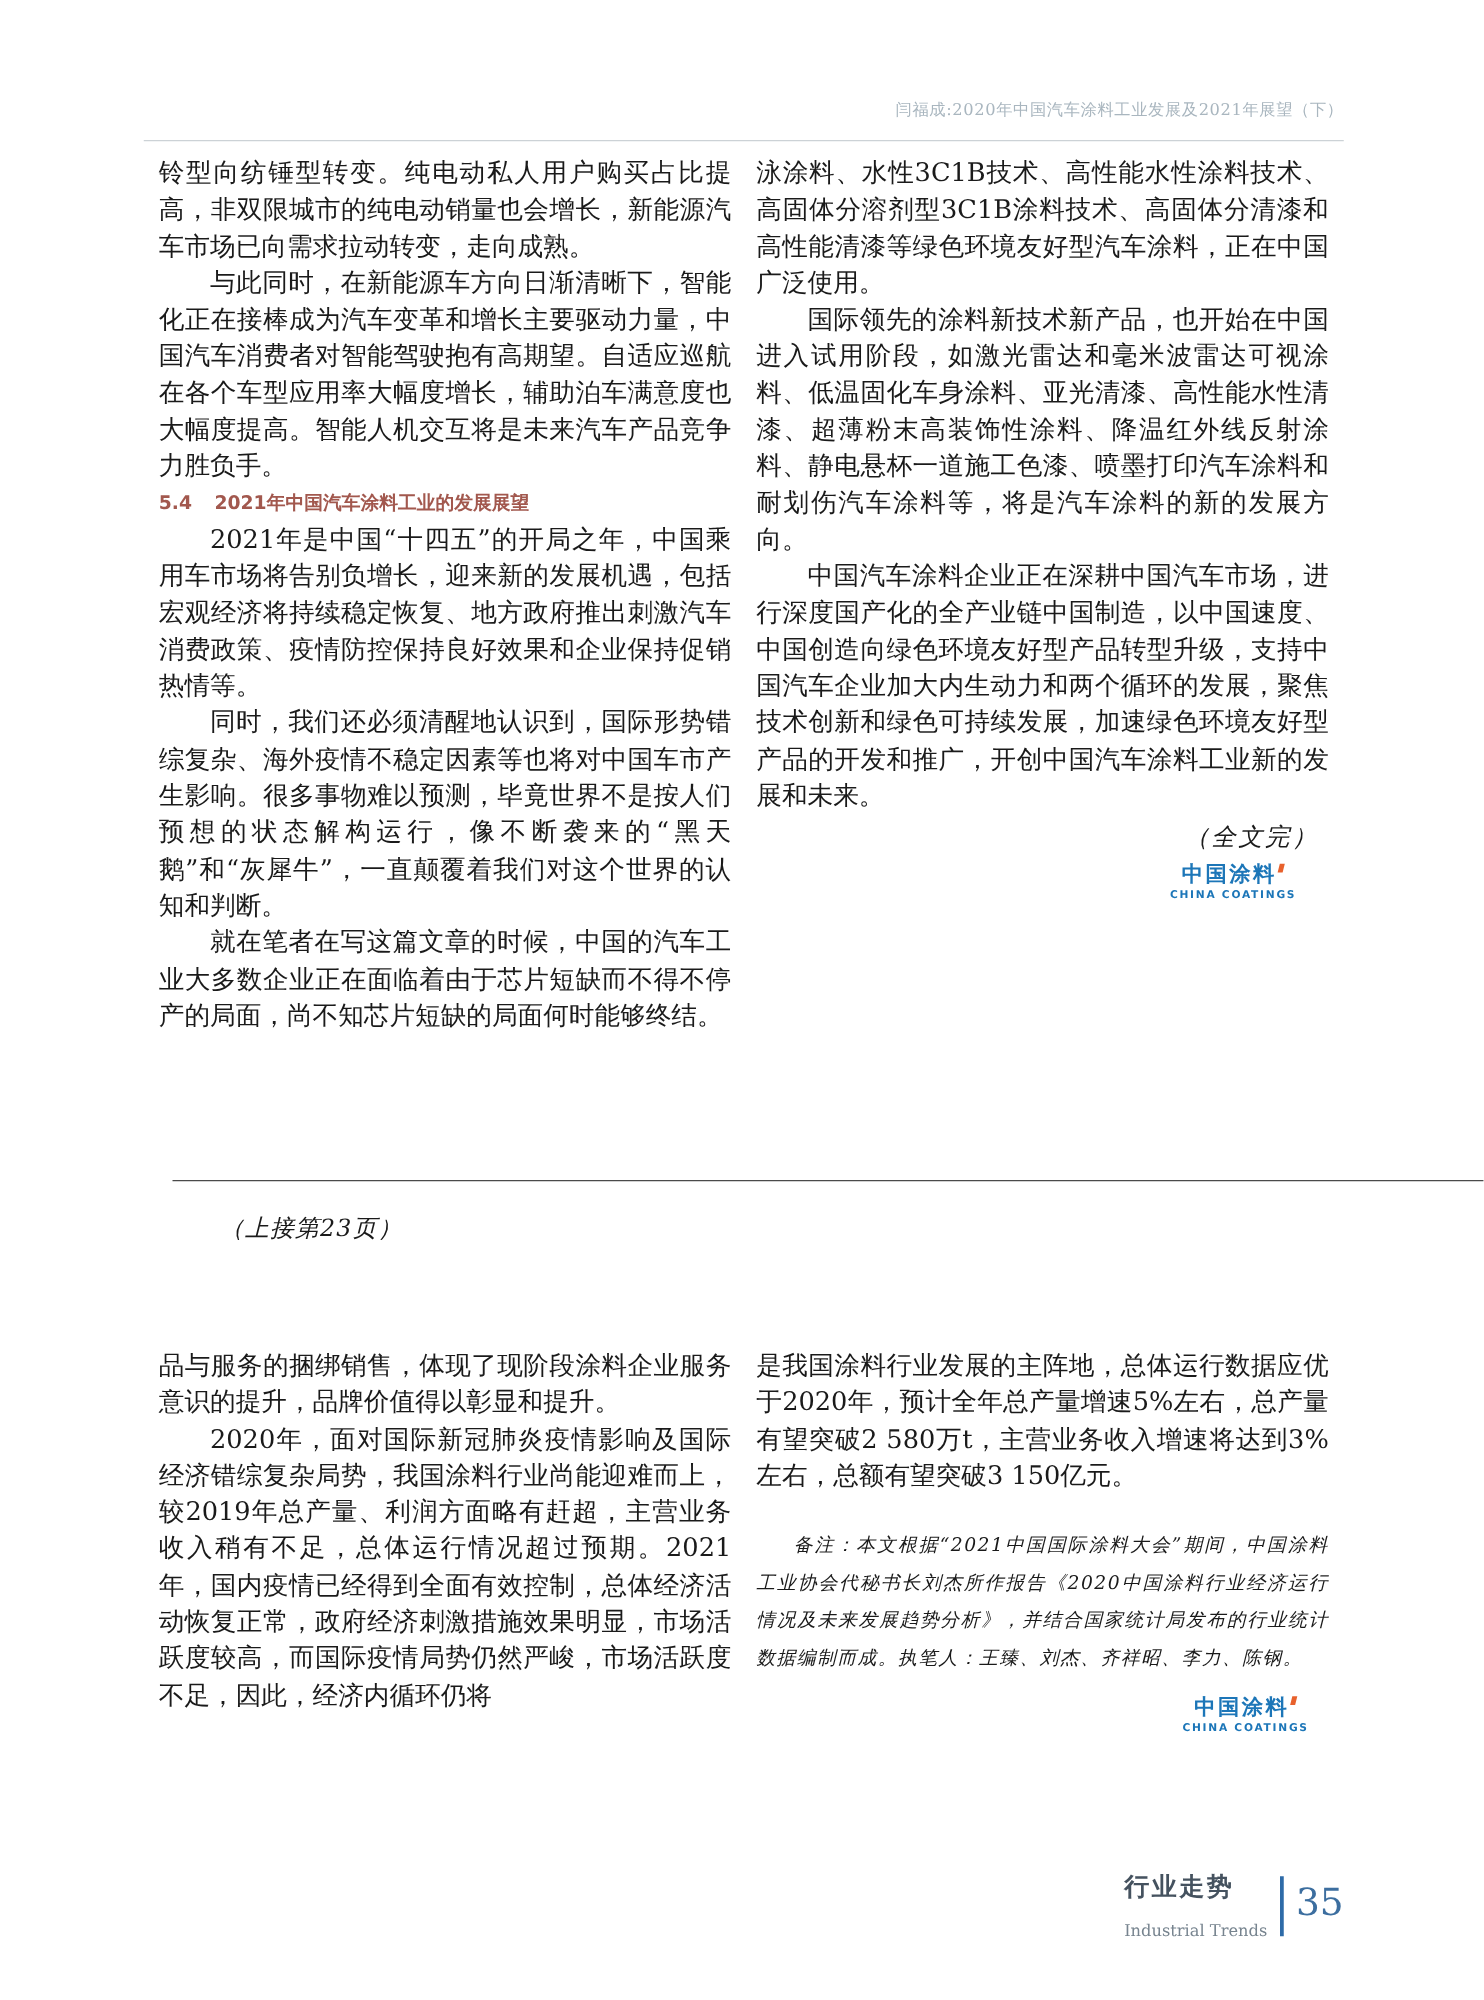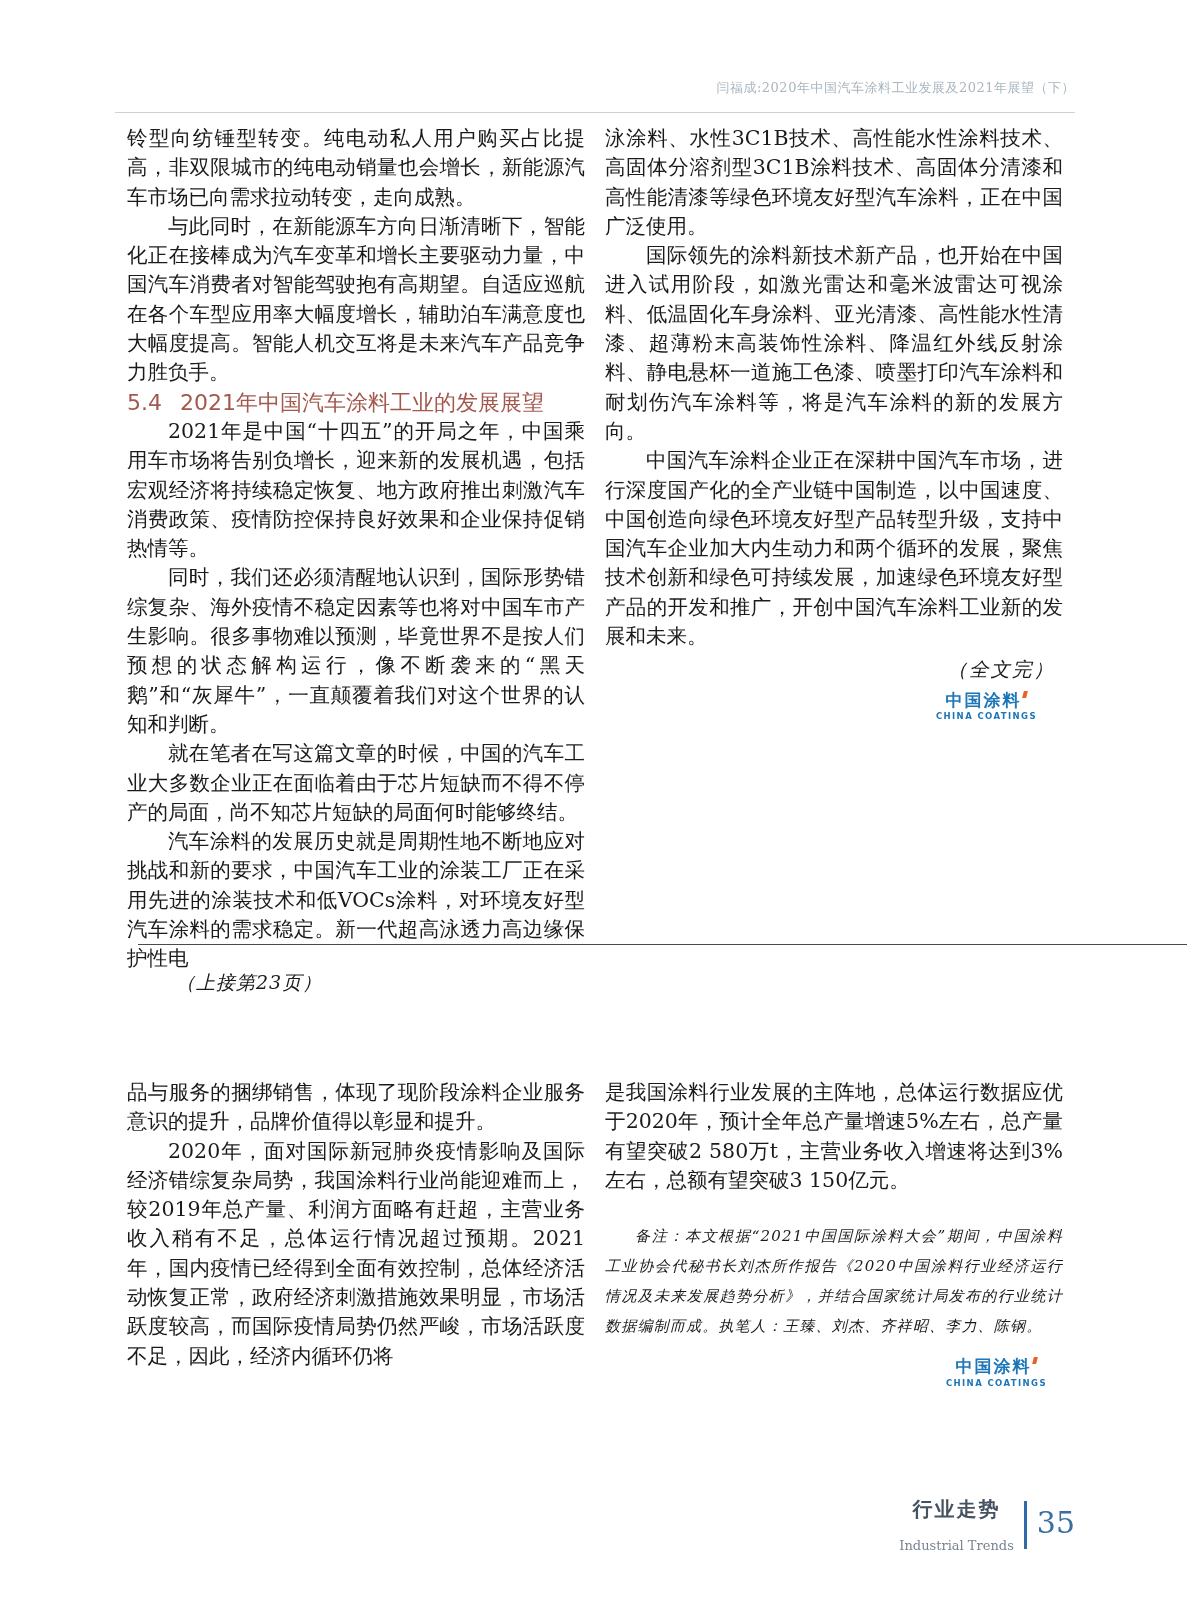--- a/index.html
+++ b/index.html
@@ -22,21 +22,21 @@
   .cols { position:absolute; left:127px; width:936px; display:flex; gap:20px; }
   .col  { width:458px; }
   .top-cols { top:124px; }
   .bottom-cols { top:1078px; }
 
   p.body { margin:0; font-size:20.5px; line-height:29.3px; text-align:justify; }
   p.indent { text-indent:2em; }
 
   .h54 {
     margin:0; font-family:"DejaVu Sans","Liberation Sans",sans-serif;
-    font-weight:normal; font-size:22px; line-height:29.3px;
+    font-weight:bold; font-size:15px; line-height:29.3px;
     color:var(--heading-accent,#a2584e);
   }
   .h54 .num { margin-right:18px; }
 
   .h5 {
     margin:21px 0 14px 0; font-family:"DejaVu Sans","Liberation Sans",sans-serif;
     font-weight:bold; font-size:27px; line-height:34px;
     color:var(--heading-accent,#a2584e);
   }
   .h5 .num { margin-right:27px; }
@@ -67,21 +67,21 @@
                font-style:italic; font-size:19px; letter-spacing:1px;margin-left:36px; }
 
   .note {
     margin:27px 0 0; font-style:italic; font-size:15px; line-height:29.8px;
     text-align:justify; text-indent:2em; letter-spacing:1.2px;
   }
 
   
   .footer { position:absolute; top:1496px; right:112px;
             display:flex; align-items:center; gap:10px; }
-  .footer-labels { display:flex; flex-direction:column; align-items:center;gap:13px; }
+  .footer-labels { display:flex; flex-direction:column; align-items:flex-start;gap:13px; }
   .footer-cn { font-family:"DejaVu Sans","Liberation Sans",sans-serif; font-weight:bold;
                font-size:20px; letter-spacing:2px; color:var(--footer-label,#45525f); }
   .footer-en { font-size:13px; color:var(--footer-en,#77848f); margin-top:2px; }
   .footer-bar { width:3px; height:48px; background:var(--footer-bar,#2e6ba8); }
   .footer-page { font-size:30px; color:var(--footer-page,#3c6e9f); padding-bottom:4px; }
 </style>
 </head>
 <body>
 
 <div class="page">
@@ -90,21 +90,20 @@
   <div class="running-rule"></div>
 
   <div class="cols top-cols">
     <div class="col">
       <p class="body">铃型向纺锤型转变。纯电动私人用户购买占比提高，非双限城市的纯电动销量也会增长，新能源汽车市场已向需求拉动转变，走向成熟。</p>
       <p class="body indent">与此同时，在新能源车方向日渐清晰下，智能化正在接棒成为汽车变革和增长主要驱动力量，中国汽车消费者对智能驾驶抱有高期望。自适应巡航在各个车型应用率大幅度增长，辅助泊车满意度也大幅度提高。智能人机交互将是未来汽车产品竞争力胜负手。</p>
       <h3 class="h54"><span class="num">5.4</span><span>2021年中国汽车涂料工业的发展展望</span></h3>
       <p class="body indent">2021年是中国“十四五”的开局之年，中国乘用车市场将告别负增长，迎来新的发展机遇，包括宏观经济将持续稳定恢复、地方政府推出刺激汽车消费政策、疫情防控保持良好效果和企业保持促销热情等。</p>
       <p class="body indent">同时，我们还必须清醒地认识到，国际形势错综复杂、海外疫情不稳定因素等也将对中国车市产生影响。很多事物难以预测，毕竟世界不是按人们预想的状态解构运行，像不断袭来的“黑天鹅”和“灰犀牛”，一直颠覆着我们对这个世界的认知和判断。</p>
       <p class="body indent">就在笔者在写这篇文章的时候，中国的汽车工业大多数企业正在面临着由于芯片短缺而不得不停产的局面，尚不知芯片短缺的局面何时能够终结。</p>
-      <p class="body indent">汽车涂料的发展历史就是周期性地不断地应对挑战和新的要求，中国汽车工业的涂装工厂正在采用先进的涂装技术和低VOCs涂料，对环境友好型汽车涂料的需求稳定。新一代超高泳透力高边缘保护性电</p>
     </div>
     <div class="col">
       <p class="body">泳涂料、水性3C1B技术、高性能水性涂料技术、高固体分溶剂型3C1B涂料技术、高固体分清漆和高性能清漆等绿色环境友好型汽车涂料，正在中国广泛使用。</p>
       <p class="body indent">国际领先的涂料新技术新产品，也开始在中国进入试用阶段，如激光雷达和毫米波雷达可视涂料、低温固化车身涂料、亚光清漆、高性能水性清漆、超薄粉末高装饰性涂料、降温红外线反射涂料、静电悬杯一道施工色漆、喷墨打印汽车涂料和耐划伤汽车涂料等，将是汽车涂料的新的发展方向。</p>
       <p class="body indent">中国汽车涂料企业正在深耕中国汽车市场，进行深度国产化的全产业链中国制造，以中国速度、中国创造向绿色环境友好型产品转型升级，支持中国汽车企业加大内生动力和两个循环的发展，聚焦技术创新和绿色可持续发展，加速绿色环境友好型产品的开发和推广，开创中国汽车涂料工业新的发展和未来。</p>
       <p class="end-mark">（全文完）</p>
       <div class="logo-wrap top-logo">
         <div class="logo">
           <div class="logo-row">
             <span class="logo-cn">中国涂料</span>

